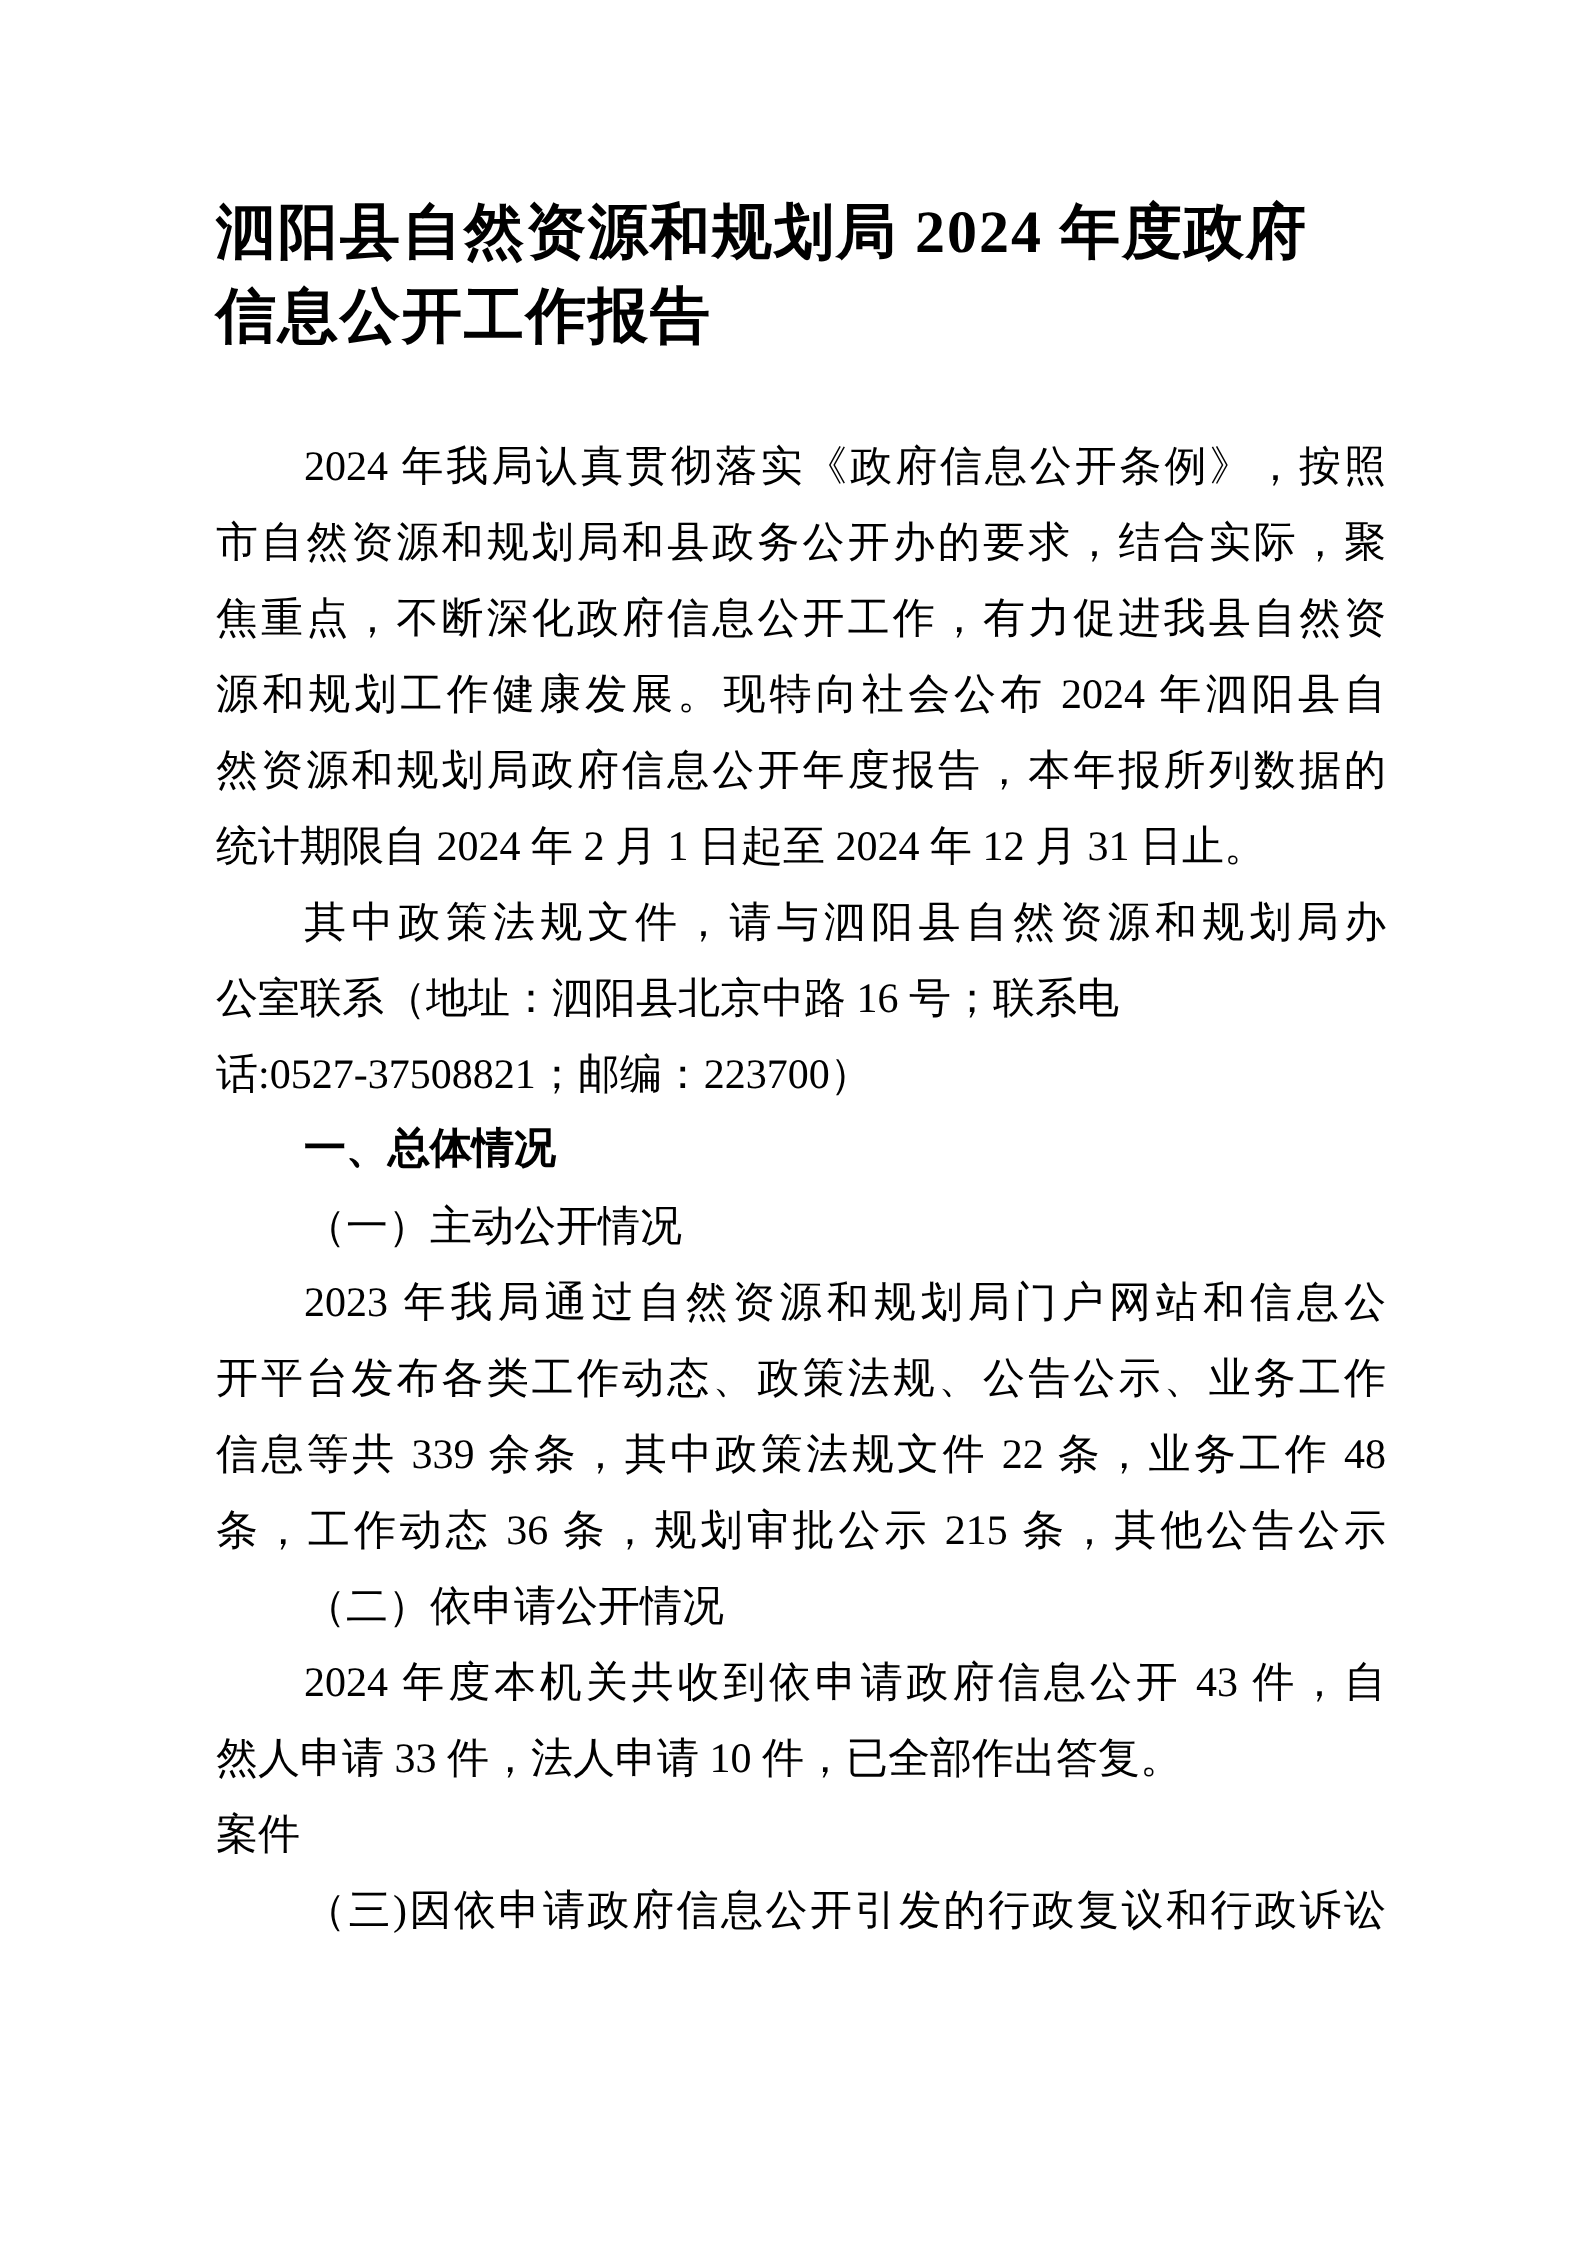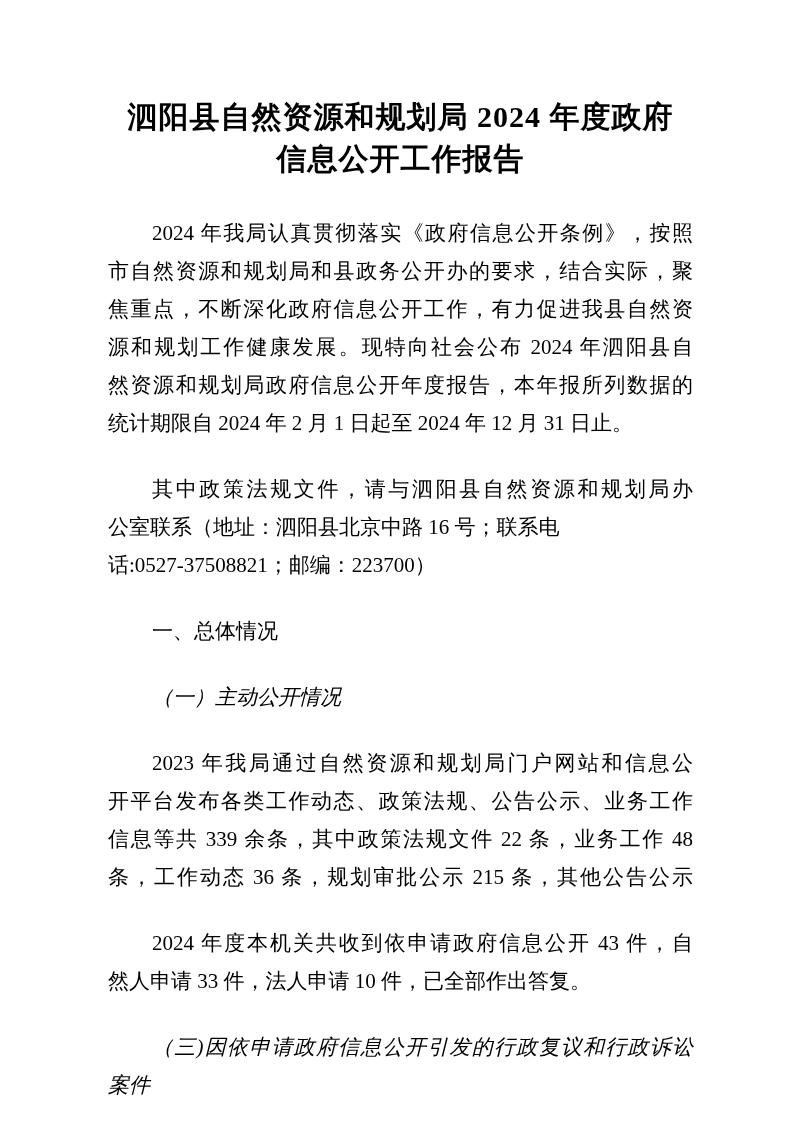--- a/index.html
+++ b/index.html
@@ -16,21 +16,21 @@
     position: relative;
     width: 793px;
     height: 1122px;
     background: #ffffff;
     box-sizing: border-box;
     padding: 96px 100px 0 108px;
     color: #000000;
   }
   .doc-title {
     margin: 0 0 34px 0;
-    text-align: center;
+    text-align: left;
     font-family: "Liberation Serif", serif;
     font-weight: 700;
     font-size: 30px;
     line-height: 42px;
     letter-spacing: 1px;
     color: #000000;
   }
   .title-line {
     display: block;
   }
@@ -43,28 +43,26 @@
   .line {
     min-height: 38px;
     text-align: left;
   }
   .line.justify {
     text-align: justify;
     text-align-last: justify;
   }
   .line.indent {
     text-indent: 44px;
-    margin-top: 28px;
   }
   .line.heading1 {
     font-family: "Liberation Sans", sans-serif;
-    font-weight: 400;
+    font-weight: 700;
   }
   .line.heading2 {
-    font-style: italic;
   }
 </style>
 </head>
 <body>
 
 <div class="page">
   <h1 class="doc-title">
     <span class="title-line">泗阳县自然资源和规划局 2024 年度政府</span>
     <span class="title-line">信息公开工作报告</span>
   </h1>
@@ -77,18 +75,19 @@
       <div class="line body">统计期限自 2024 年 2 月 1 日起至 2024 年 12 月 31 日止。</div>
       <div class="line body indent justify">其中政策法规文件，请与泗阳县自然资源和规划局办</div>
       <div class="line body">公室联系（地址：泗阳县北京中路 16 号；联系电</div>
       <div class="line body">话:0527-37508821；邮编：223700）</div>
       <div class="line heading1 indent">一、总体情况</div>
       <div class="line heading2 indent">（一）主动公开情况</div>
       <div class="line body indent justify">2023 年我局通过自然资源和规划局门户网站和信息公</div>
       <div class="line body justify">开平台发布各类工作动态、政策法规、公告公示、业务工作</div>
       <div class="line body justify">信息等共 339 余条，其中政策法规文件 22 条，业务工作 48</div>
       <div class="line body justify">条，工作动态 36 条，规划审批公示 215 条，其他公告公示</div>
+      <div class="line heading2 indent">（二）依申请公开情况</div>
       <div class="line body indent justify">2024 年度本机关共收到依申请政府信息公开 43 件，自</div>
       <div class="line body">然人申请 33 件，法人申请 10 件，已全部作出答复。</div>
+      <div class="line heading2">案件</div>
       <div class="line heading2 indent justify">（三)因依申请政府信息公开引发的行政复议和行政诉讼</div>
-      <div class="line heading2">案件</div>
     </div>
 </div>
 
 </body></html>

